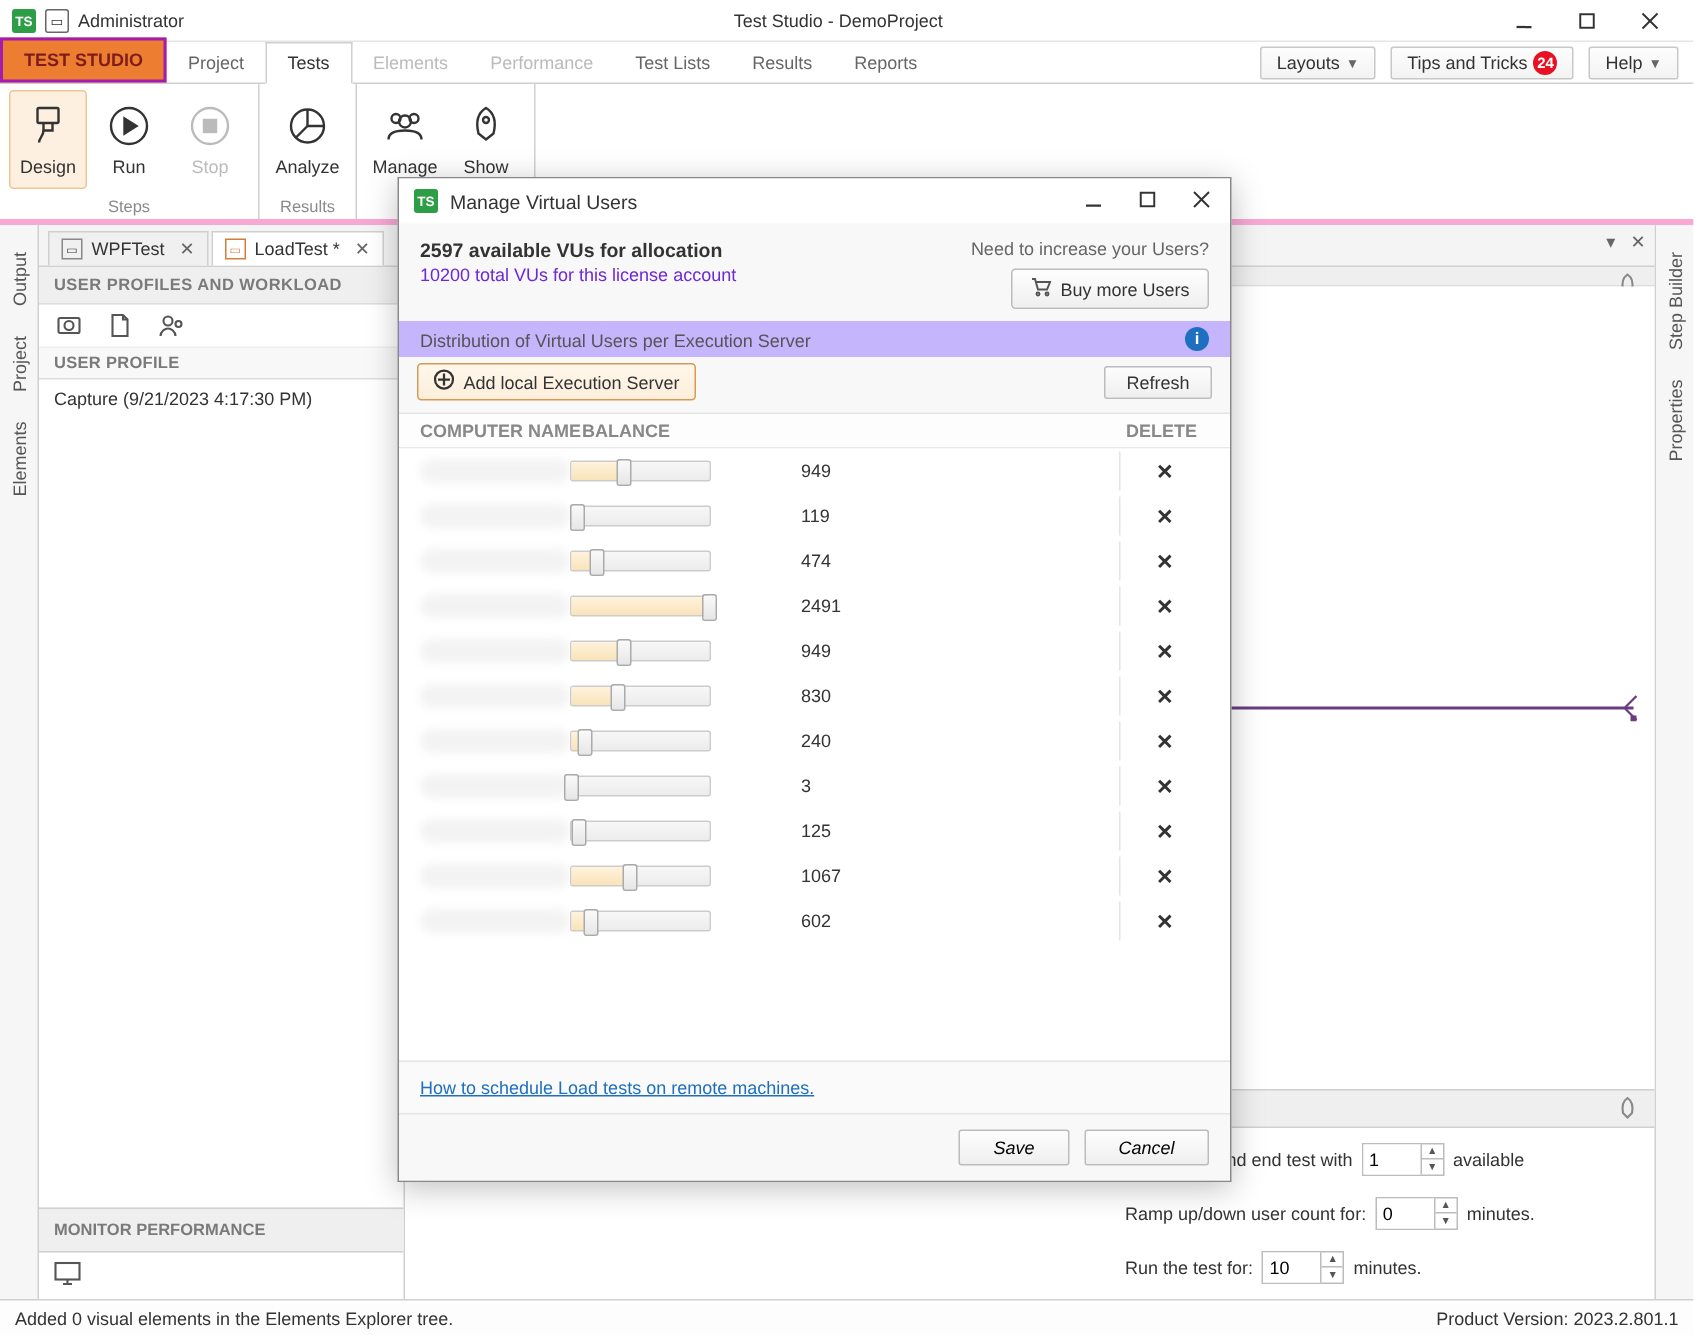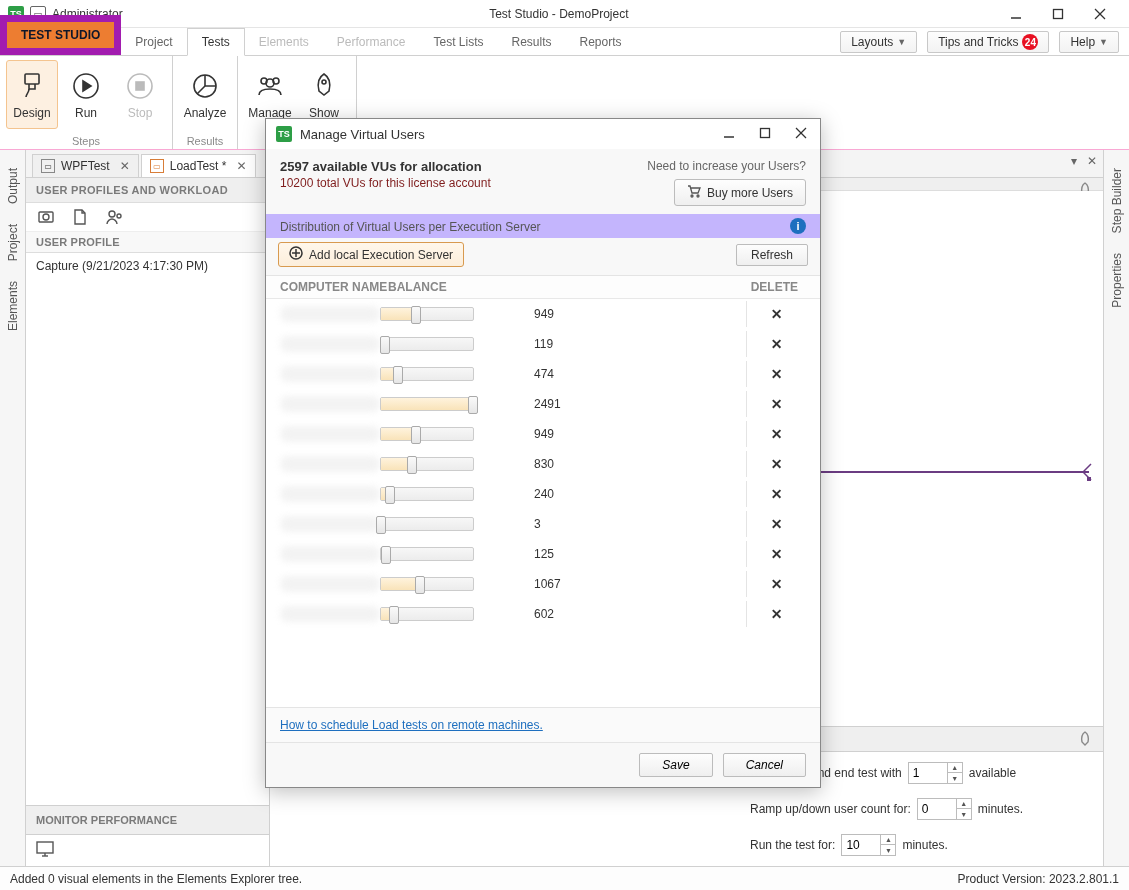--- a/index.html
+++ b/index.html
@@ -10,30 +10,30 @@
 .titlebar .app-icon { width: 16px; height: 16px; background: #2d9e46; border-radius: 2px; display: flex; align-items: center; justify-content: center; color: #fff; font-size: 9px; font-weight: bold; margin-right: 6px; }
 .titlebar .admin-icon { width: 16px; height: 16px; border: 1px solid #666; border-radius: 2px; margin-right: 6px; display:flex;align-items:center;justify-content:center;font-size:9px;}
 .titlebar .admin-text { font-size: 12px; }
 .titlebar .win-title { flex: 1; text-align: center; font-size: 12px; }
 .titlebar .win-controls { display: flex; gap: 0; }
 .titlebar .win-btn { width: 42px; height: 24px; display: flex; align-items: center; justify-content: center; font-size: 14px; font-family: inherit; }
 
 
 .ribbon-tabs-row { height: 28px; display: flex; align-items: flex-end; border-bottom: 1px solid #d0d0d0; position: relative; background:#fff;}
 .ribbon-tab { padding: 6px 14px; font-size: 12px; color: #666; cursor: pointer; }
-.ribbon-tab.brand { background: #ed7d31; color: #0f172a; font-weight: 600; border:7px solid #a21caf;}
+.ribbon-tab.brand { background: #ed7d31; color: #7f1d1d; font-weight: 600; border:2px solid #a21caf;}
 .ribbon-tab.active { background: #fff; border: 1px solid #d0d0d0; border-bottom: 1px solid #fff; margin-bottom: -1px; color:#333; font-weight: 500; }
 .ribbon-tab.disabled { color: #bbb; }
 .ribbon-right { position: absolute; right: 10px; top: 3px; display: flex; gap: 10px; }
 .rb-btn { border: 1px solid #c8c8c8; background: linear-gradient(#fdfdfd,#f3f3f3); padding: 2px 10px; font-size: 12px; display: flex; align-items: center; gap: 4px; border-radius: 2px; }
 .rb-btn .caret { font-size: 9px; color: #666; }
 .badge { background: #e81123; color: #fff; border-radius: 50%; width: 16px; height: 16px; font-size: 10px; display: inline-flex; align-items: center; justify-content: center; font-weight:bold;}
 
 
-.ribbon { height: 94px; display: flex; border-bottom: 1px solid #f9a8d4; background: #fff; }
+.ribbon { height: 94px; display: flex; border-bottom: 4px solid #f9a8d4; background: #fff; }
 .ribbon-group { display: flex; flex-direction: column; border-right: 1px solid #d0d0d0; }
 .ribbon-group-items { flex: 1; display: flex; padding: 4px 6px; gap: 2px; }
 .ribbon-group-label { text-align: center; font-size: 11px; color: #8a8a8a; padding: 2px 0; }
 .big-btn { width: 52px; display: flex; flex-direction: column; align-items: center; justify-content: center; gap: 4px; padding: 4px 4px; border: 1px solid transparent; border-radius: 3px; }
 .big-btn.active { background: #fdf0e1; border: 1px solid #f4c48f; }
 .big-btn .glyph { width: 32px; height: 32px; display: flex; align-items: center; justify-content: center; }
 .big-btn .lbl { font-size: 12px; }
 .big-btn.disabled .lbl { color: #bbb; }
 
 
@@ -87,21 +87,21 @@
 .dialog { position:absolute; top:118px; left:265px; width:556px; height:670px; background:#f8f8f8; border:1px solid #888; box-shadow: 0 4px 20px rgba(0,0,0,.25); display:flex; flex-direction:column; z-index:50;}
 .dlg-title { height:30px; display:flex; align-items:center; padding:0 10px; background:#fff;}
 .dlg-title .ic { width:16px; height:16px; background:#2d9e46; border-radius:2px; margin-right:8px; color:#fff; font-size:9px; font-weight:bold; display:flex;align-items:center;justify-content:center;}
 .dlg-title .t { font-size:13px; flex:1; }
 .dlg-title .wc { display:flex; gap:18px;}
 .dlg-title .wc span { font-size:14px; width:18px; text-align:center;}
 
 .dlg-top { display:flex; padding:10px 14px 8px; gap:10px; background:#f8f8f8;}
 .dlg-top .left { flex:1; }
 .dlg-top .left .h { font-size:13px; font-weight:600; color:#333;}
-.dlg-top .left .s { font-size:12px; color:#7f1d1d; margin-top:2px;}
+.dlg-top .left .s { font-size:12px; color:#6d28d9; margin-top:2px;}
 .dlg-top .right { text-align:right; }
 .dlg-top .right .q { font-size:12px; color:#666; margin-bottom:6px;}
 .buy-btn { border:1px solid #bcbcbc; background:linear-gradient(#fefefe,#efefef); padding:4px 12px; border-radius:3px; font-size:12px; display:inline-flex; align-items:center; gap:6px;}
 
 .dlg-dist { padding: 6px 14px 4px; font-size:12px; color:#555; position:relative; background:#c4b5fd;}
 .info-ic { position:absolute; right:14px; top:4px; width:16px; height:16px; background:#1e6fbf; color:#fff; border-radius:50%; font-size:11px; font-weight:bold; display:flex; align-items:center; justify-content:center;}
 
 .dlg-toolbar { display:flex; padding: 4px 12px 8px; gap:8px; align-items:center; background:#f8f8f8;}
 .add-btn { border:1px solid #d89a4f; background:linear-gradient(#fff7eb,#fceedb); padding:3px 10px; border-radius:3px; font-size:12px; display:inline-flex; align-items:center; gap:6px; color:#333;}
 .refresh-btn { margin-left:auto; border:1px solid #bcbcbc; background:linear-gradient(#fdfdfd,#efefef); padding:3px 14px; border-radius:2px; font-size:12px;}

